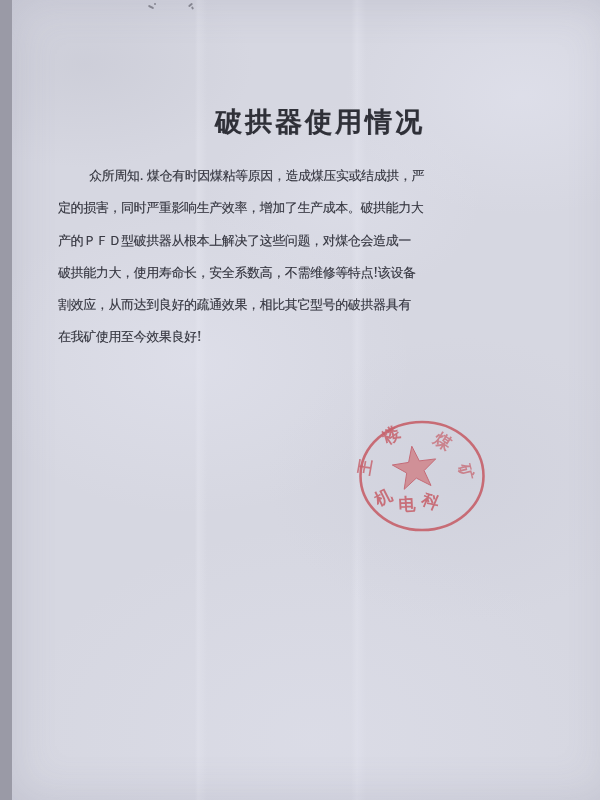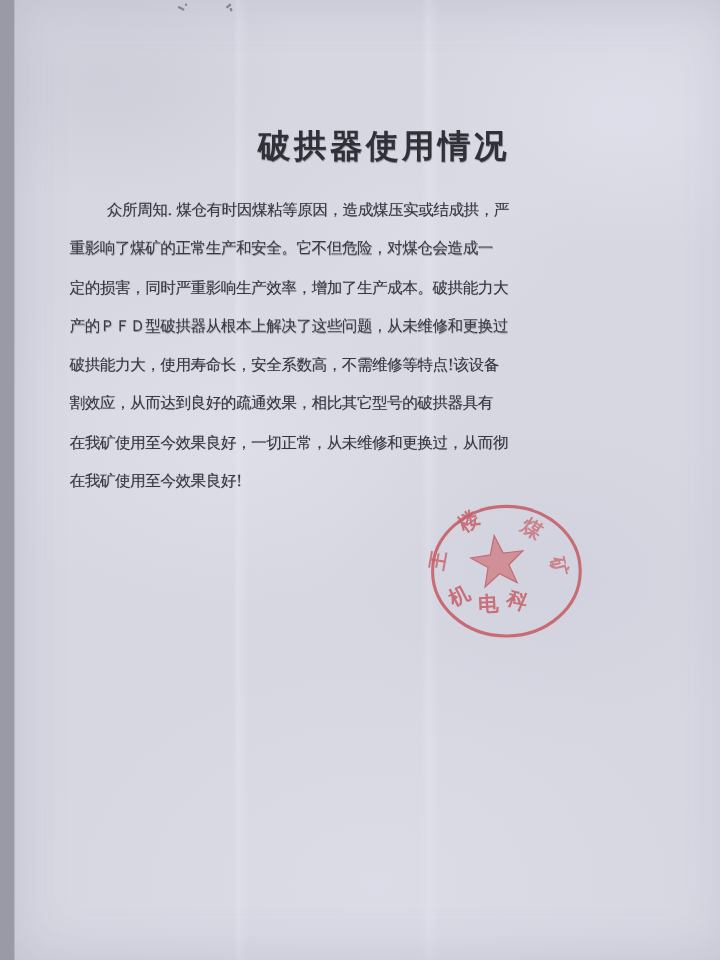--- a/index.html
+++ b/index.html
@@ -56,26 +56,24 @@
 
   <div class="artifact a1"></div>
   <div class="artifact a2"></div>
   <div class="artifact a3"></div>
   <div class="artifact a4"></div>
 
   <h1 class="title">破拱器使用情况</h1>
 
   <div class="body-text">
     <div class="line indent">众所周知. 煤仓有时因煤粘等原因，造成煤压实或结成拱，严</div>
-    <div class="line">重影响了煤矿的正常生产和安全。它不但危险，对煤仓会造成一</div>
     <div class="line">定的损害，同时严重影响生产效率，增加了生产成本。破拱能力大</div>
-    <div class="line">产的ＰＦＤ型破拱器从根本上解决了这些问题，从未维修和更换过</div>
+    <div class="line">产的ＰＦＤ型破拱器从根本上解决了这些问题，对煤仓会造成一</div>
     <div class="line">破拱能力大，使用寿命长，安全系数高，不需维修等特点!该设备</div>
     <div class="line">割效应，从而达到良好的疏通效果，相比其它型号的破拱器具有</div>
-    <div class="line">在我矿使用至今效果良好，一切正常，从未维修和更换过，从而彻</div>
     <div class="line">在我矿使用至今效果良好!</div>
   </div>
 
   <svg class="stamp" width="140" height="130" viewBox="0 0 140 130">
     <defs>
       <filter id="inkblur" x="-10%" y="-10%" width="120%" height="120%">
         <feGaussianBlur stdDeviation="0.35"></feGaussianBlur>
       </filter>
     </defs>
     <g filter="url(#inkblur)">

